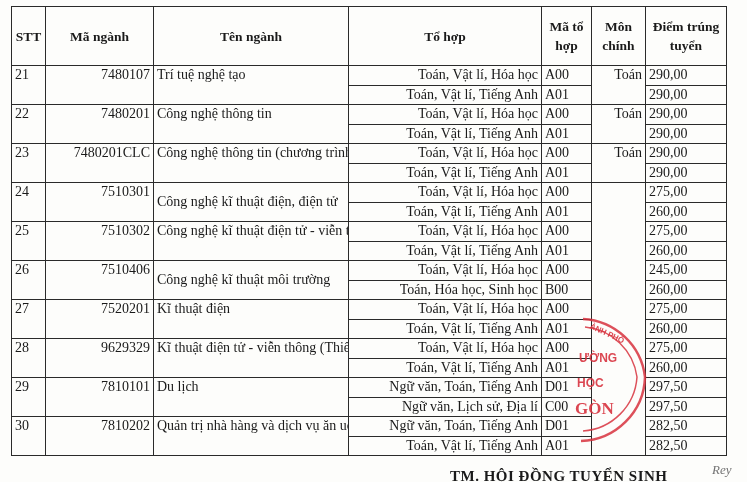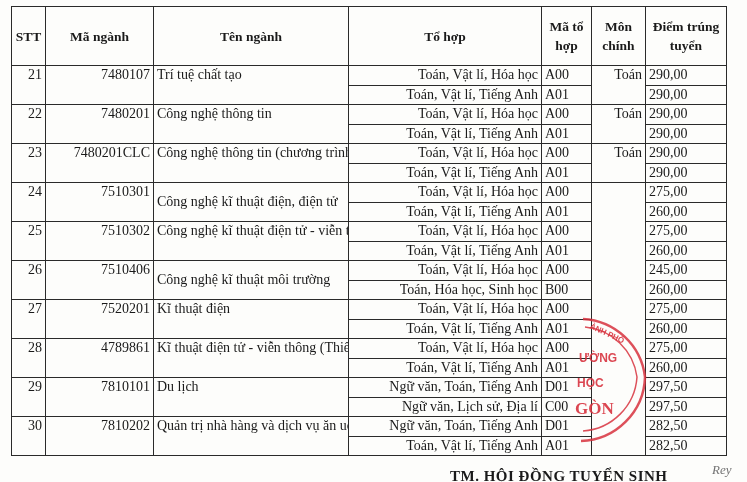--- a/index.html
+++ b/index.html
@@ -27,21 +27,21 @@
   }
   table.scores th {
     font-weight: bold;
     text-align: center;
     vertical-align: middle;
     height: 58px;
     font-size: 13.5px;
     line-height: 19px;
     white-space: normal;
   }
-  td.stt { text-align: right; }
+  td.stt { text-align: left; }
   td.code { text-align: right; }
   td.name { white-space: normal; line-height: 19px; }
   td.name.mid { vertical-align: middle; }
   td.combo { text-align: right; margin-top: 38px; }
   td.combocode { text-align: left; font-family: Liberation Serif, serif; }
   td.main { text-align: right; vertical-align: middle; }
   td.score { text-align: left; }
   .stamp {
     position: absolute; left: 575px; top: 307px; width: 80px; height: 140px;
     pointer-events: none;
@@ -78,21 +78,21 @@
         <th>Tổ hợp</th>
         <th>Mã tổ hợp</th>
         <th>Môn chính</th>
         <th>Điểm trúng tuyển</th>
       </tr>
     </thead>
     <tbody id="tbody">
         <tr>
           <td class="stt" rowspan="2">21</td>
           <td class="code" rowspan="2">7480107</td>
-          <td class="name" rowspan="2">Trí tuệ chất tạo</td>
+          <td class="name" rowspan="2">Trí tuệ nghệ tạo</td>
           <td class="combo">Toán, Vật lí, Hóa học</td>
           <td class="combocode">A00</td>
           <td class="main" rowspan="2">Toán</td>
           <td class="score">290,00</td>
         </tr>
         <tr>
           <td class="combo">Toán, Vật lí, Tiếng Anh</td>
           <td class="combocode">A01</td>
           <td class="score">290,00</td>
         </tr>
@@ -172,21 +172,21 @@
           <td class="combocode">A00</td>
           <td class="score">275,00</td>
         </tr>
         <tr>
           <td class="combo">Toán, Vật lí, Tiếng Anh</td>
           <td class="combocode">A01</td>
           <td class="score">260,00</td>
         </tr>
         <tr>
           <td class="stt" rowspan="2">28</td>
-          <td class="code" rowspan="2">4789861</td>
+          <td class="code" rowspan="2">9629329</td>
           <td class="name" rowspan="2">Kĩ thuật điện tử - viễn thông (Thiết kế vi mạch)</td>
           <td class="combo">Toán, Vật lí, Hóa học</td>
           <td class="combocode">A00</td>
           <td class="score">275,00</td>
         </tr>
         <tr>
           <td class="combo">Toán, Vật lí, Tiếng Anh</td>
           <td class="combocode">A01</td>
           <td class="score">260,00</td>
         </tr>

